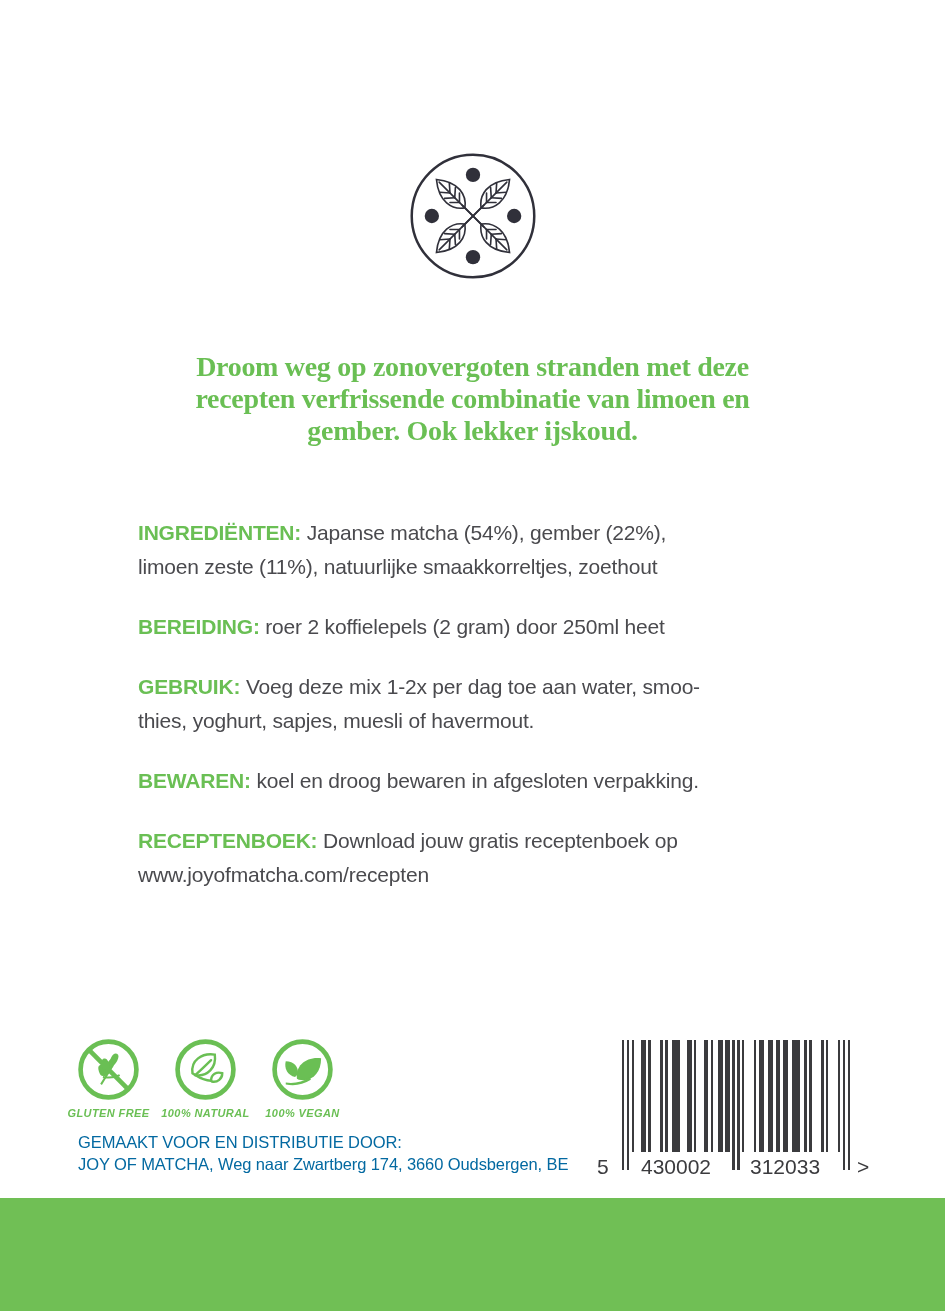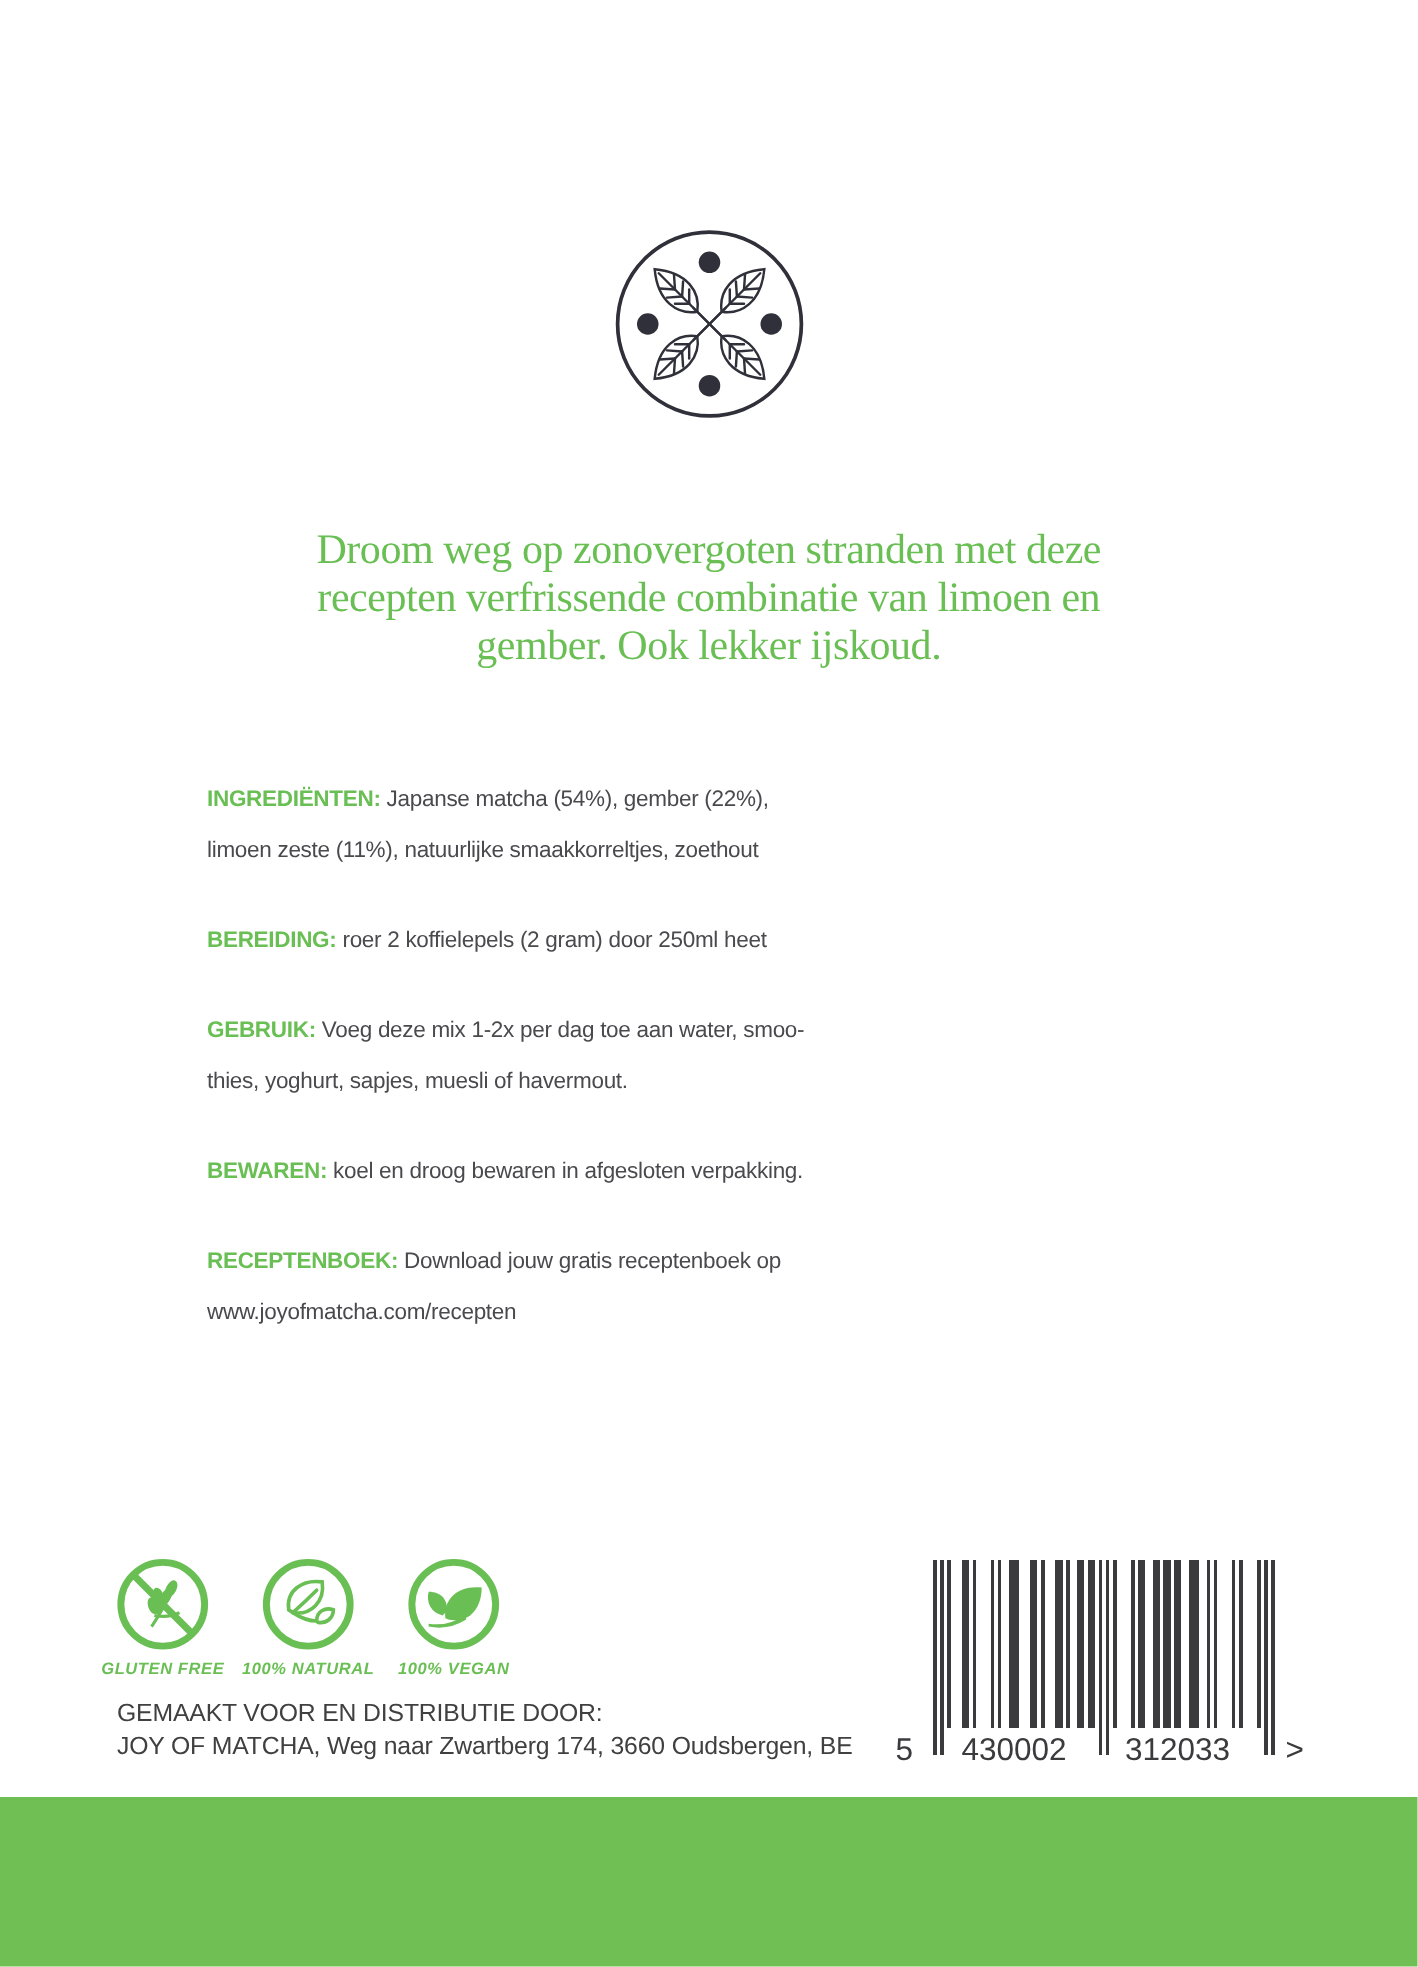--- a/index.html
+++ b/index.html
@@ -9,50 +9,50 @@
     background:#ffffff;
     font-family:"Liberation Sans", sans-serif;
   }
 
   
   .logo { position:absolute; top:149px; left:50%; transform:translateX(-50%); }
 
   
   .headline {
     position:absolute; top:351px; left:0; width:945px; text-align:center;
-    font-family:"Liberation Serif", serif; font-weight:400;
+    font-family:"Liberation Serif", serif; font-weight:700;
     font-size:28px; line-height:32px; color:#6abf54;
     letter-spacing:-0.3px;
   }
   .headline span { display:block; }
 
   
   .sections {
     position:absolute; left:138px; top:516px; width:720px;
-    font-size:15px; line-height:34px; color:#4a4a4e;
+    font-size:21px; line-height:34px; color:#4a4a4e;
     letter-spacing:-0.2px;
   }
   .sec { margin:0 0 26px 0; }
   .ln { display:block; white-space:nowrap; }
   .lab { color:#6abf54; font-weight:700; }
 
   
   .badges { position:absolute; left:75px; top:1036px; display:flex; gap:30px; }
   .badge { position:relative; width:67px; height:67px; }
   .badge svg { display:block; }
   .badge-label {
     position:absolute; top:71px; left:50%; transform:translateX(-50%);
     width:130px; text-align:center; white-space:nowrap;
     font-size:11px; font-weight:700; letter-spacing:0.4px; color:#6abf54;font-style:italic;
   }
 
   
   .footer {
     position:absolute; left:78px; top:1131px;
-    font-size:16.5px; line-height:22px; color:#404040; letter-spacing:-0.1px;
+    font-size:16.5px; line-height:22px; color:#0369a1; letter-spacing:-0.1px;
   }
   .footer span { display:block; white-space:nowrap; }
 
   
   .barcode { position:absolute; left:622px; top:1040px; }
   .bc-digit {
     position:absolute; font-size:21px; color:#3b3b3e; top:1155px;
     font-family:"Liberation Sans", sans-serif;
   }
   .bc-prefix { left:597px; }

